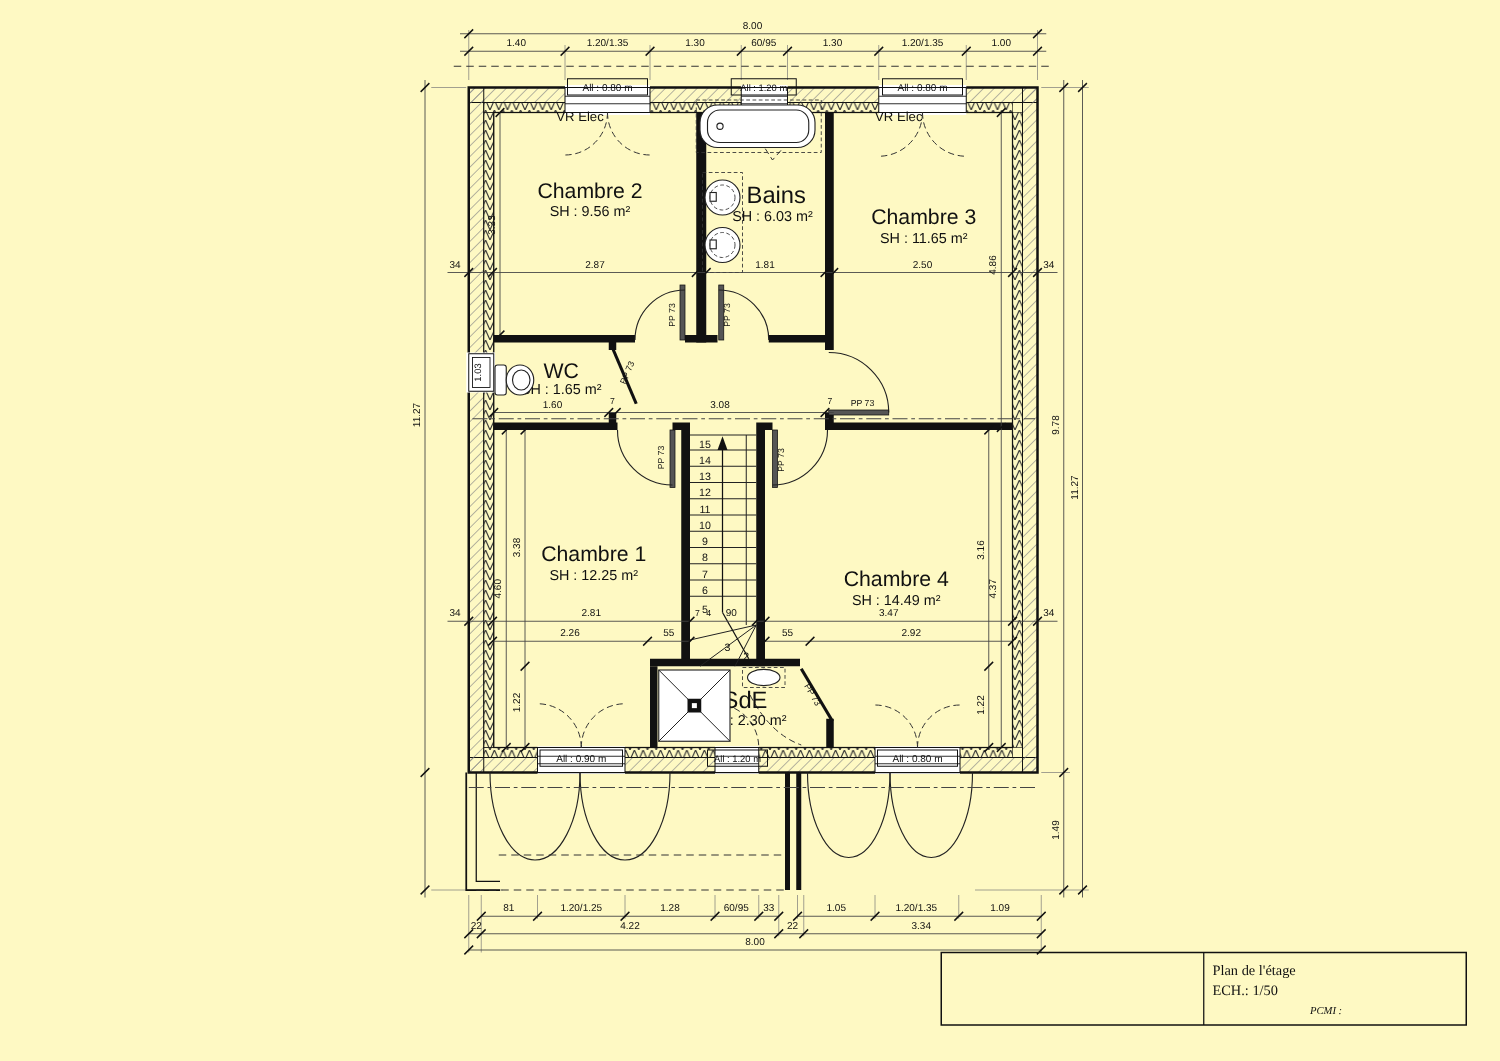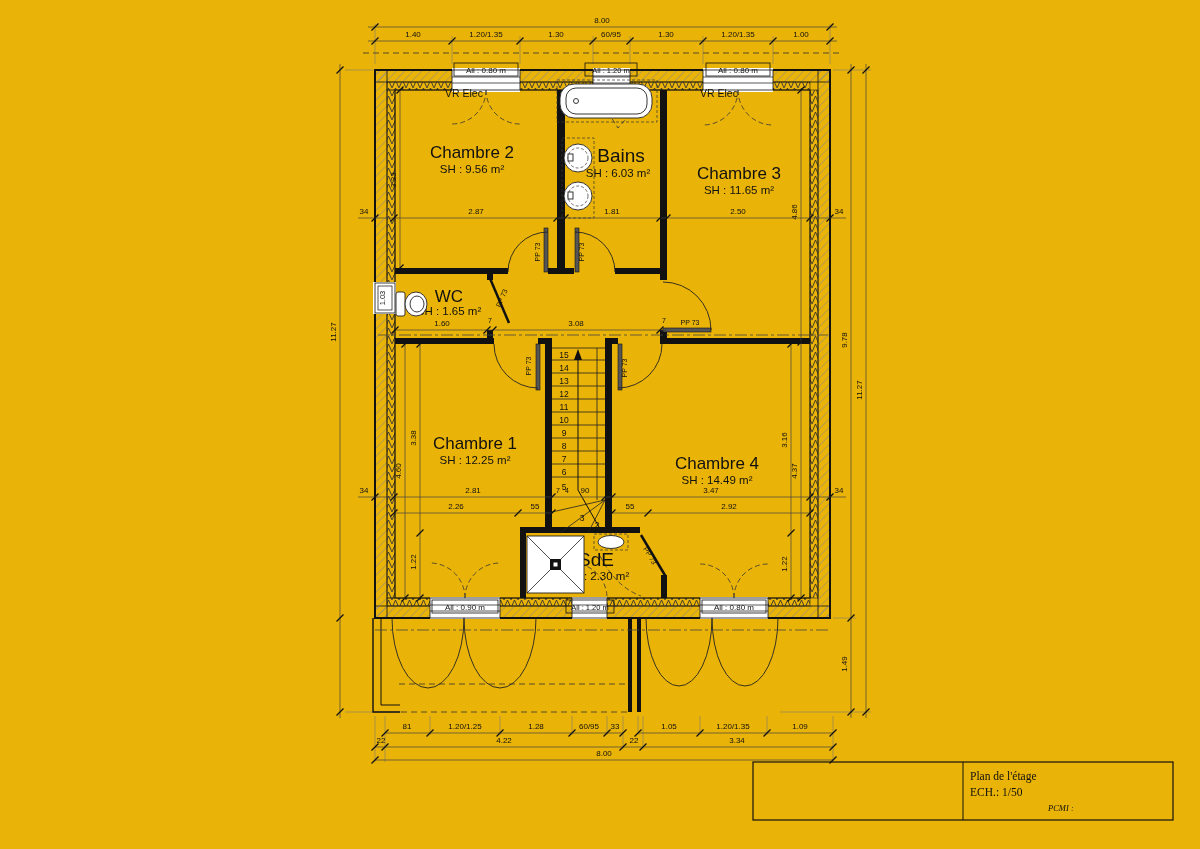--- a/index.html
+++ b/index.html
@@ -1,16 +1,16 @@
 <!DOCTYPE html>
 <html><head>
 <meta charset="utf-8">
 <style>
   html,body{margin:0;padding:0;background:#ffffff;}
-  .page{position:relative;width:1200px;height:849px;background:#eab308;overflow:hidden;}
+  .page{position:relative;width:1200px;height:849px;background:#fef9c3;overflow:hidden;}
   svg{display:block;}
   text{fill:#111;}
   .rn{font:17px "Liberation Sans",sans-serif;text-anchor:middle;}
   .rn2{font:19px "Liberation Sans",sans-serif;text-anchor:middle;}
   .sh{font:11.5px "Liberation Sans",sans-serif;text-anchor:middle;}
   .dim{font:8px "Liberation Sans",sans-serif;text-anchor:middle;}
   .dim7{font:7px "Liberation Sans",sans-serif;text-anchor:middle;}
   .win{font:8px "Liberation Sans",sans-serif;text-anchor:middle;}
   .win7{font:7.5px "Liberation Sans",sans-serif;text-anchor:middle;}
   .pp{font:7px "Liberation Sans",sans-serif;text-anchor:middle;}

